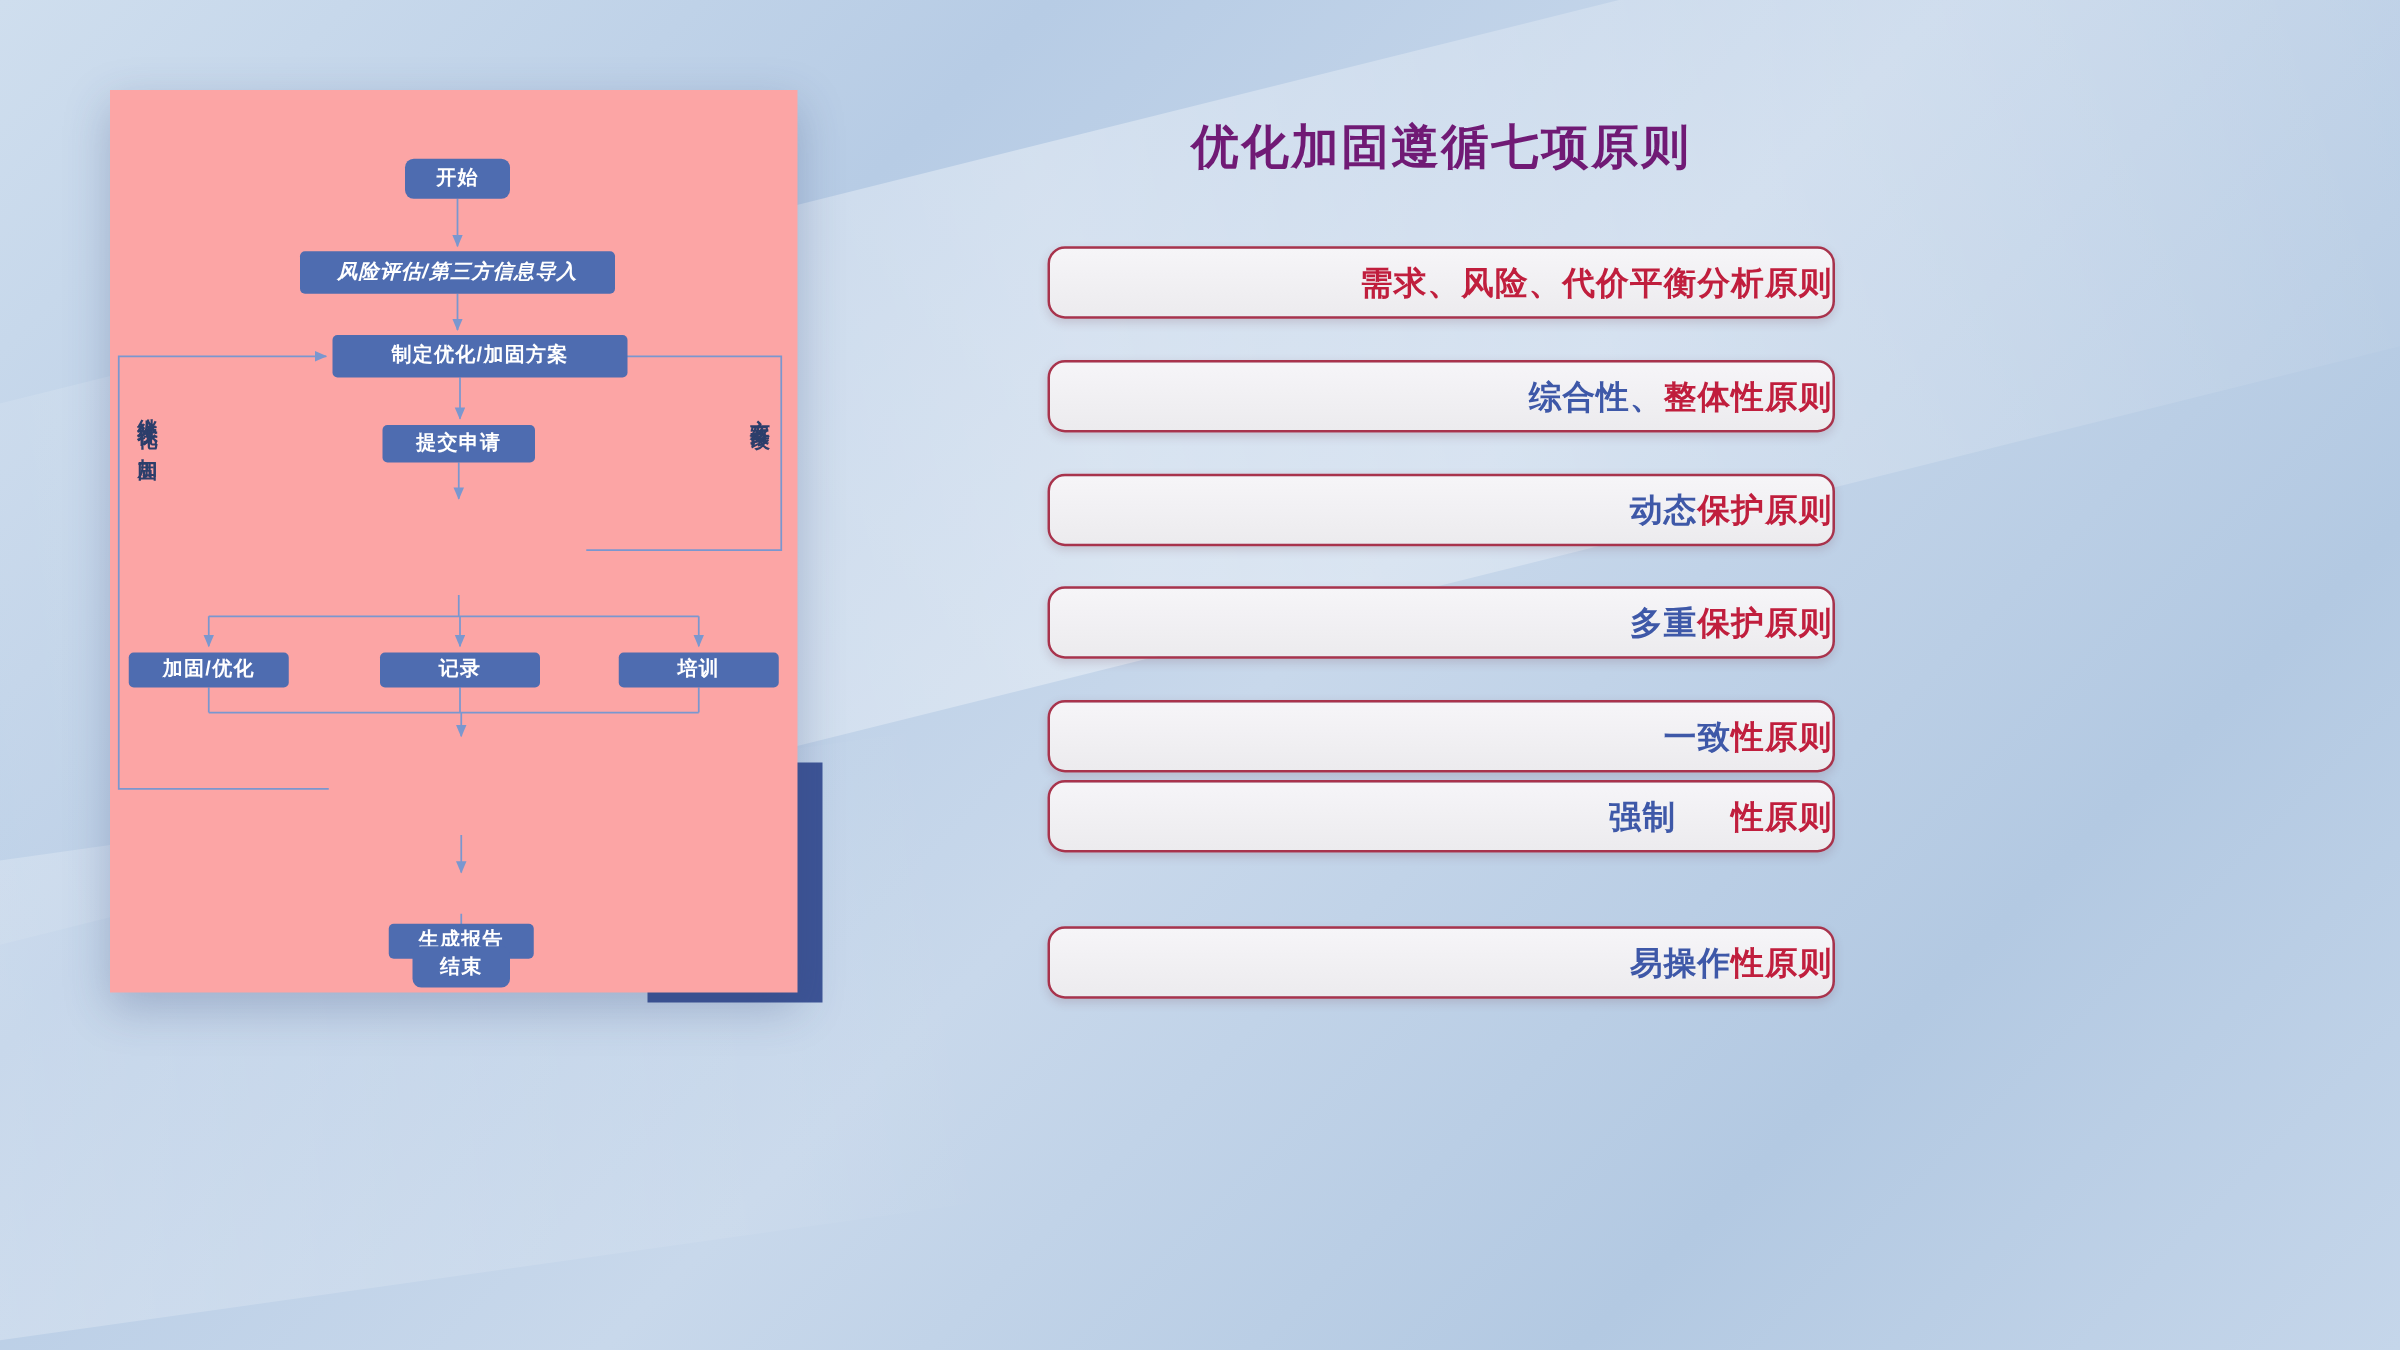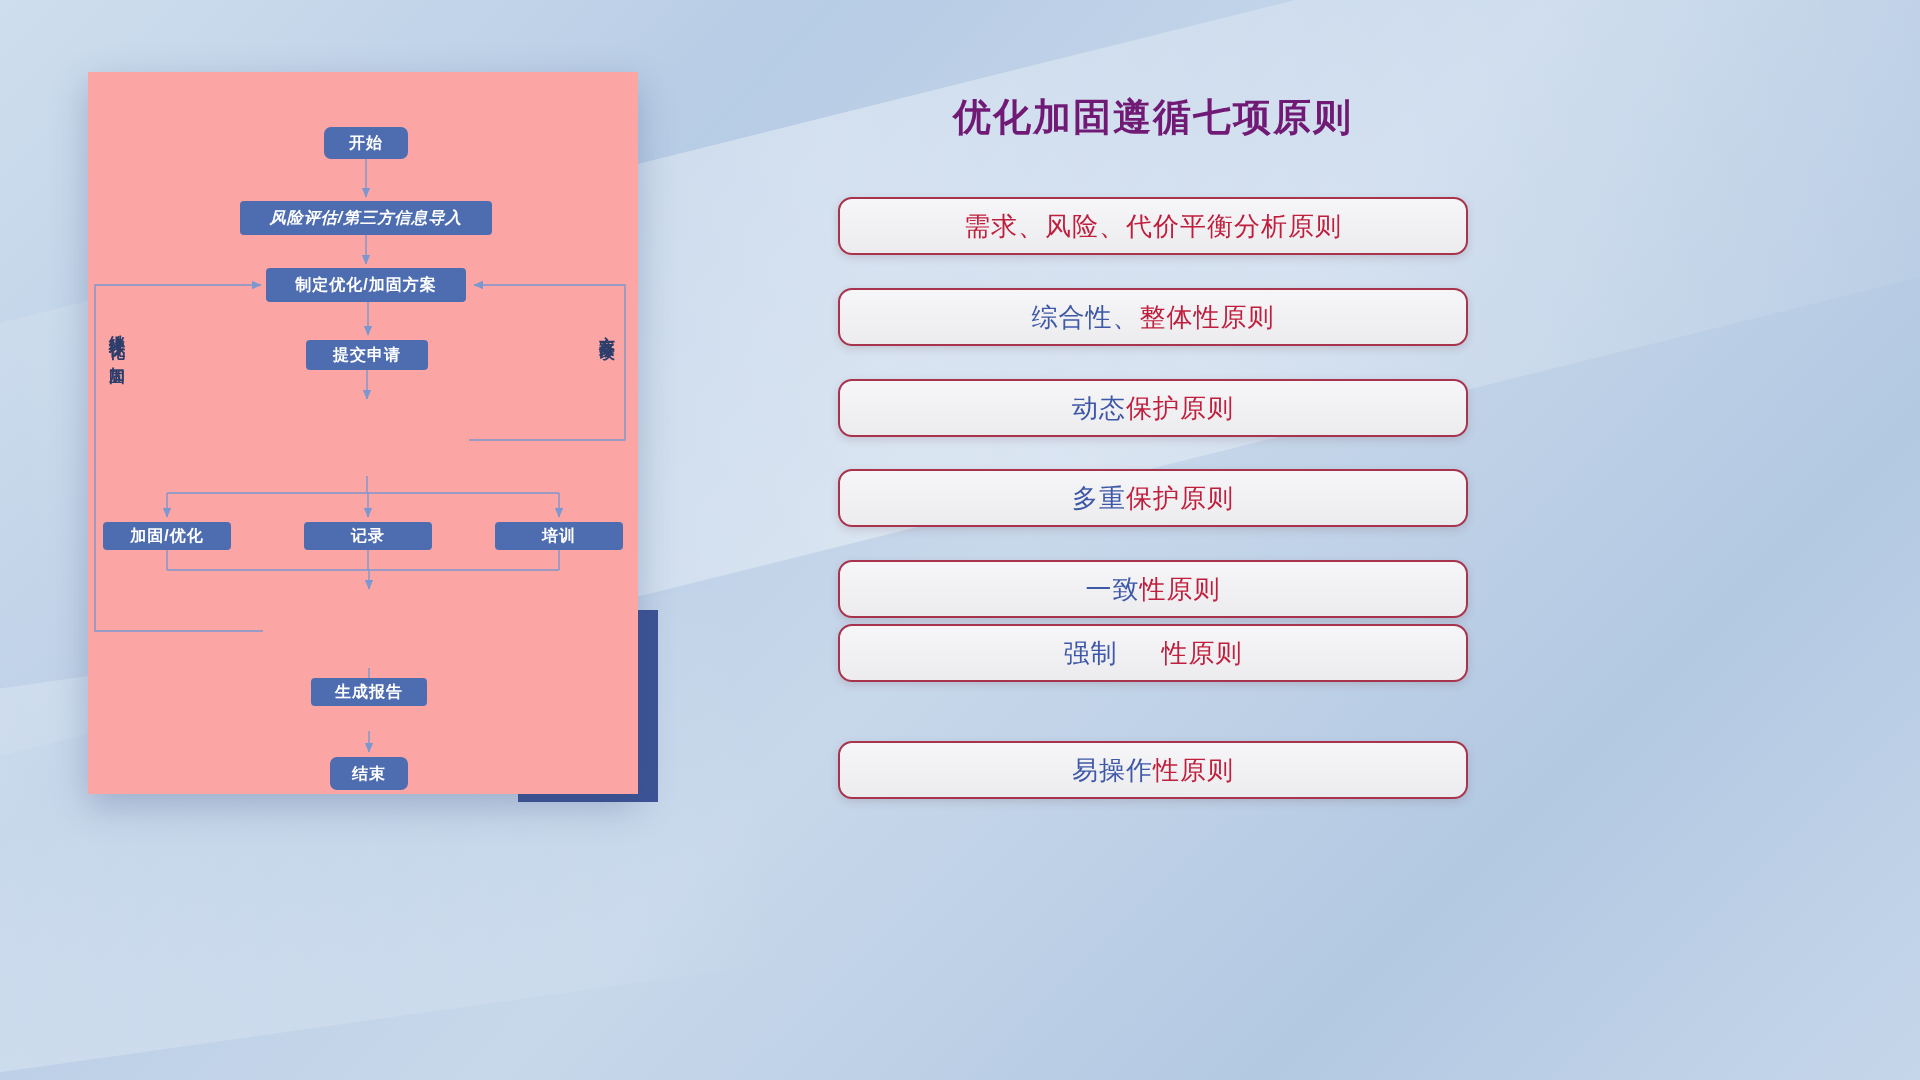--- a/index.html
+++ b/index.html
@@ -54,22 +54,22 @@
   .panel-title{
     position:absolute;left:838px;top:92px;width:630px;
     text-align:center;font-size:38px;font-weight:800;
     color:#701a75;letter-spacing:2px;
   }
   .pill{
     position:absolute;left:838px;width:630px;height:58px;
     background:linear-gradient(180deg,#f6f5f8 0%,#ecebee 100%);
     border:2px solid #a8334c;border-radius:14px;
     box-sizing:border-box;
-    display:flex;align-items:center;justify-content:center;
-    font-size:26px;font-weight:400;letter-spacing:1px;
+    display:flex;align-items:center;justify-content:flex-end;
+    font-size:26px;font-weight:700;letter-spacing:1px;
     box-shadow:0 3px 8px rgba(110,60,80,.18);
   }
   .pill .t-blue{color:#3e58a8;}
   .pill .t-red{color:#c01e3d;}
 </style>
 </head>
 <body>
 
 <div class="streak streak1"></div>
 <div class="streak streak2"></div>
@@ -103,33 +103,33 @@
       <path d="M281,659 V680" marker-end="url(#arrow)"></path>
       <path d="M381,368 H537 V213 H386" marker-end="url(#arrow)"></path>
       <path d="M175,559 H7 V213 H173" marker-end="url(#arrow)"></path>
     </g>
   </svg>
 
   <div class="node pillnode" style="left:236px;top:55px;width:84px;height:32px;">开始</div>
 
   <div class="node rect" style="left:152px;top:129px;width:252px;height:34px;font-style:italic;">风险评估/第三方信息导入</div>
 
-  <div class="node rect" style="left:178px;top:196px;width:200px;height:34px;">制定优化/加固方案</div>
+  <div class="node rect" style="left:178px;top:196px;width:236px;height:34px;">制定优化/加固方案</div>
 
   <div class="node rect" style="left:218px;top:268px;width:122px;height:30px;">提交申请</div>
 
 
   <div class="node rect" style="left:15px;top:450px;width:128px;height:28px;">加固/优化</div>
 
   <div class="node rect" style="left:216px;top:450px;width:128px;height:28px;">记录</div>
 
   <div class="node rect" style="left:407px;top:450px;width:128px;height:28px;">培训</div>
 
 
-  <div class="node rect" style="left:223px;top:606px;width:116px;height:28px;">生成报告</div>
+  <div class="node rect" style="left:223px;top:667px;width:116px;height:28px;">生成报告</div>
 
   <div class="node pillnode" style="left:242px;top:685px;width:78px;height:33px;">结束</div>
 
   <div class="vlabel" style="left:18px;top:250px;">继续优化/加固</div>
 
   <div class="vlabel" style="left:508px;top:250px;">方案修改</div>
 
 </div>
 
 <div class="panel-title">优化加固遵循七项原则</div>

